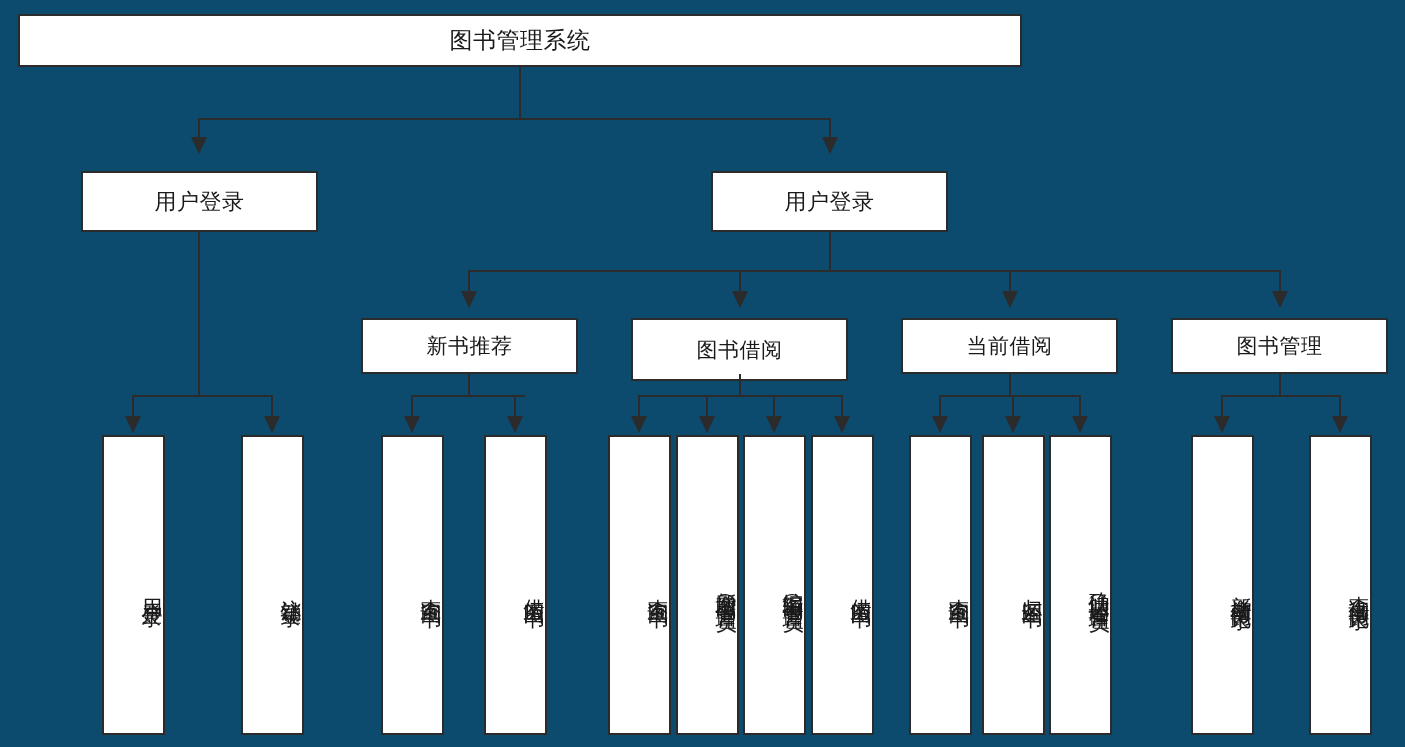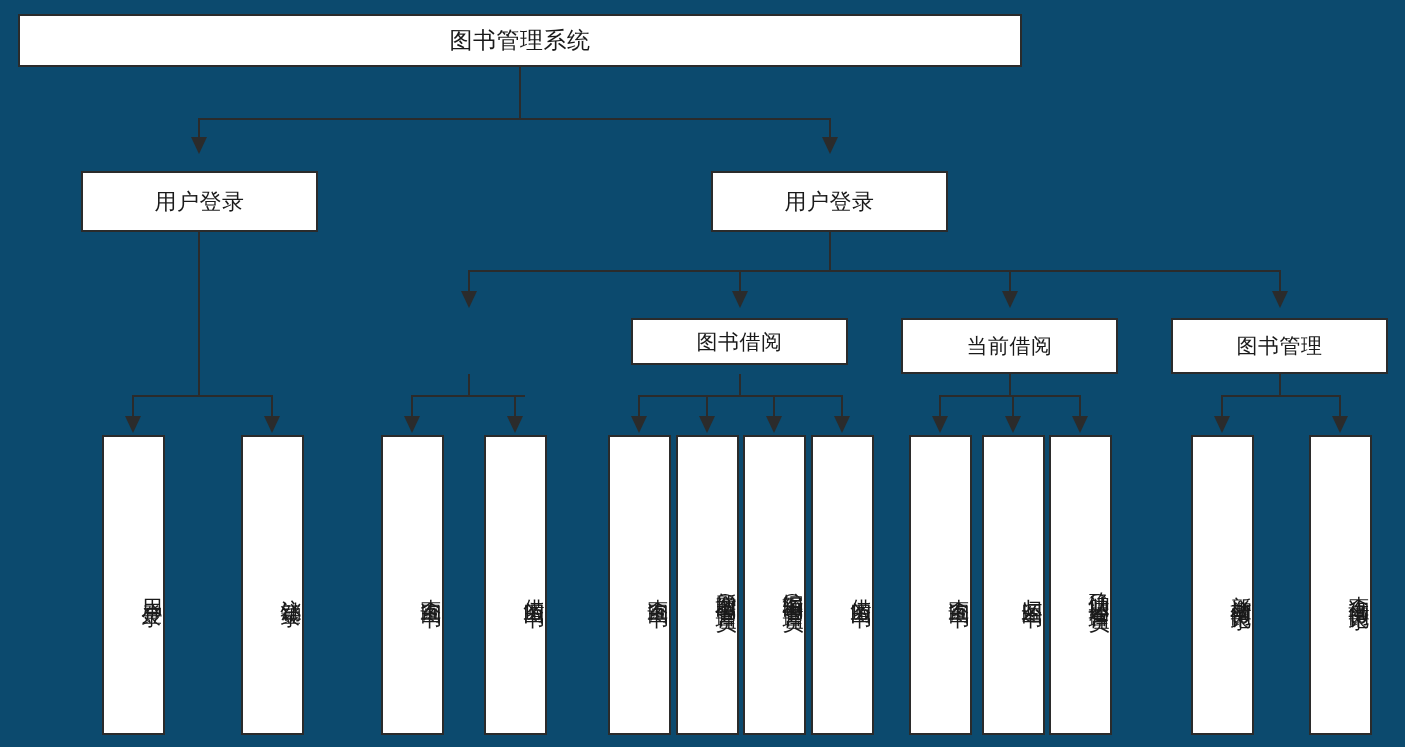--- a/index.html
+++ b/index.html
@@ -106,21 +106,24 @@
   <div class="edge-h" style="left:468px; top:270px; width:812px; height:2px;"></div>
   <div class="edge-v" style="left:468px; top:270px; width:2px; height:22px;"></div>
   <div class="arrow" style="left:461px; top:291px;"></div>
   <div class="edge-v" style="left:739px; top:270px; width:2px; height:22px;"></div>
   <div class="arrow" style="left:732px; top:291px;"></div>
   <div class="edge-v" style="left:1009px; top:270px; width:2px; height:22px;"></div>
   <div class="arrow" style="left:1002px; top:291px;"></div>
   <div class="edge-v" style="left:1279px; top:270px; width:2px; height:22px;"></div>
   <div class="arrow" style="left:1272px; top:291px;"></div>
 
-  <div class="node level3" style="left:631px; top:318px; width:217px; height:47px;">
+  <div class="node level3" style="left:361px; top:318px; width:217px; height:56px;">
+    <span class="label">新书推荐</span>
+  </div>
+  <div class="node level3" style="left:631px; top:318px; width:217px; height:63px;">
     <span class="label">图书借阅</span>
   </div>
   <div class="node level3" style="left:901px; top:318px; width:217px; height:56px;align-items:center;">
     <span class="label">当前借阅</span>
   </div>
   <div class="node level3" style="left:1171px; top:318px; width:217px; height:56px;">
     <span class="label">图书管理</span>
   </div>
 
   <div class="edge-v" style="left:468px; top:374px; width:2px; height:22px;"></div>

